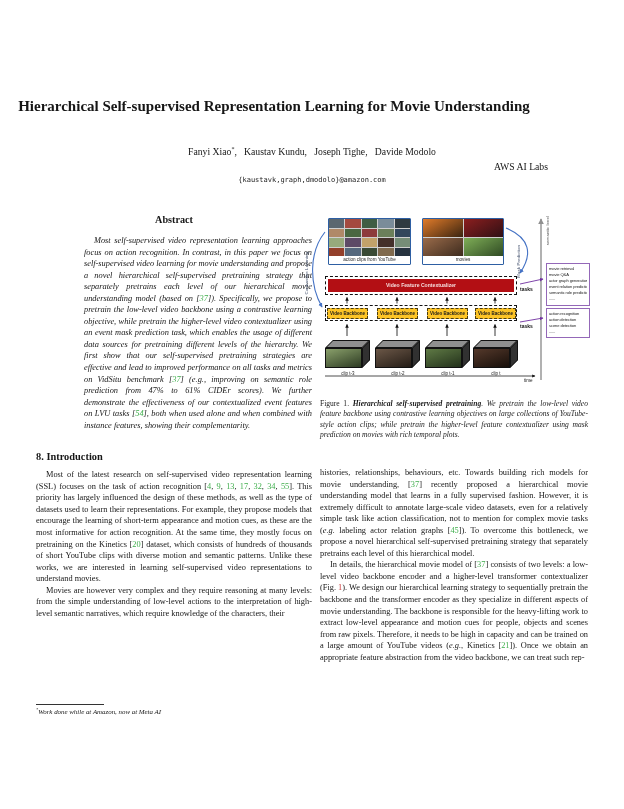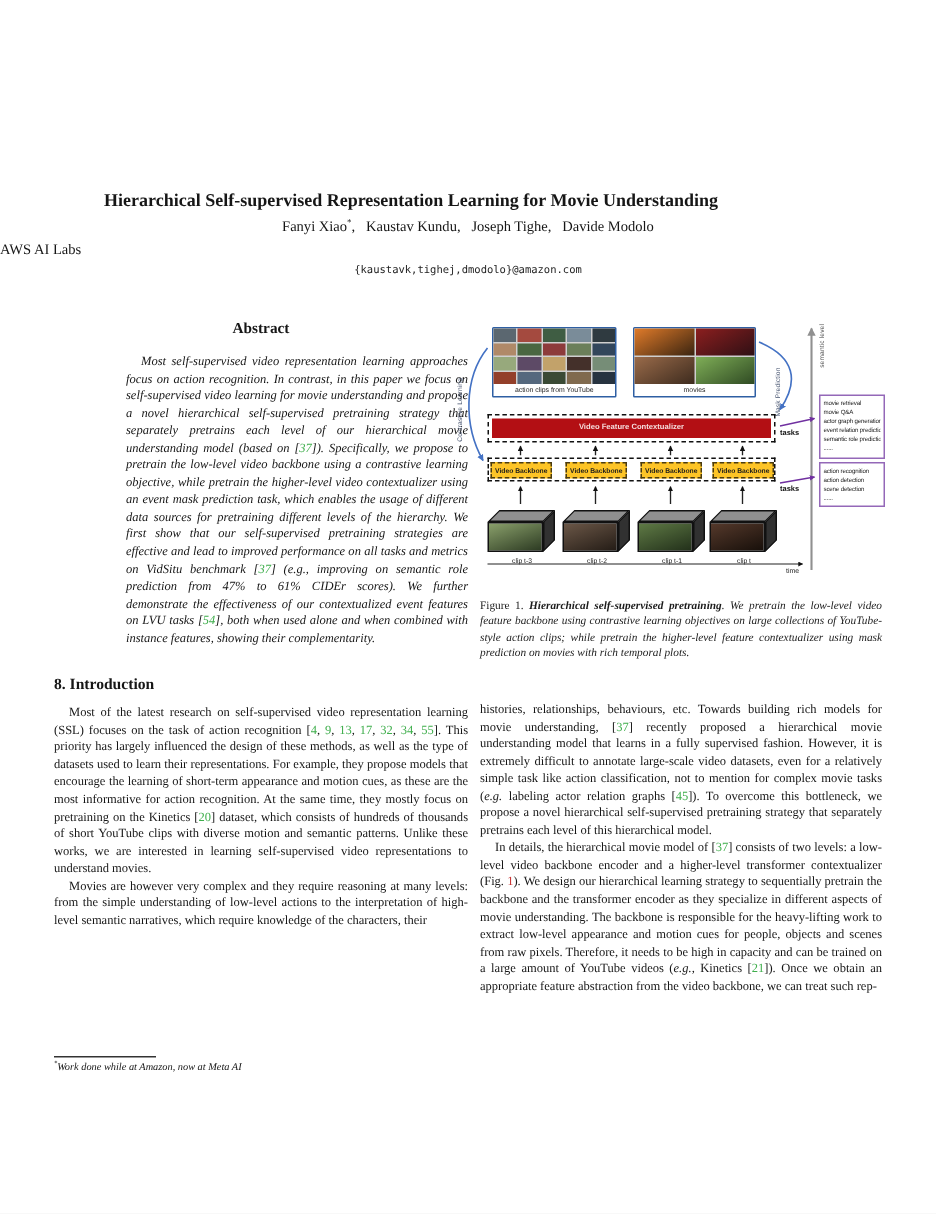--- a/index.html
+++ b/index.html
@@ -1,23 +1,23 @@
 <!DOCTYPE html>
 <html><head>
 <meta charset="utf-8">
 <style>
   html,body{margin:0;padding:0;background:#ffffff;}
   .page{position:relative;width:624px;height:809px;background:#fff;outline:1px solid #e3e3e3;
         font-family:"Liberation Serif",serif;color:#161616;overflow:hidden;}
 
   
   .title{position:absolute;left:0;top:98px;width:548px;text-align:center;
-         font-size:12px;font-weight:bold;white-space:nowrap;margin-top:28px;}
+         font-size:15px;font-weight:bold;white-space:nowrap;}
   .authors{position:absolute;left:0;top:146px;width:624px;text-align:center;font-size:9.7px;}
-  .affil{position:absolute;left:0;top:161px;width:548px;text-align:left;font-size:9.7px;}
+  .affil{position:absolute;left:0;top:161px;width:548px;text-align:right;font-size:9.7px;}
   .email{position:absolute;left:0;top:176px;width:624px;text-align:center;
          font-family:"DejaVu Sans Mono",monospace;font-size:7px;color:#222;}
 
   
   .col-left{position:absolute;left:36px;top:214px;width:276px;}
   .abstract-h{font-size:10.2px;font-weight:bold;text-align:center;margin:0 0 10px 0;}
   .bodytext{font-size:8.35px;line-height:11.55px;text-align:justify;margin:0;}
   .abstract-body{font-style:italic;margin-left:48px;}
   .indent{text-indent:10px;}
   .section-h{font-size:10.4px;font-weight:bold;margin:20px 0 7px 0;}
@@ -85,21 +85,21 @@
   .col-right{position:absolute;left:320px;top:467px;width:268px;}
 </style>
 </head>
 <body>
 
 <div class="page">
 
   <div class="title">Hierarchical Self-supervised Representation Learning for Movie Understanding</div>
   <div class="authors"><span>Fanyi Xiao</span><span class="seg-sup">*</span><span>,  Kaustav Kundu,  Joseph Tighe,  Davide Modolo</span></div>
   <div class="affil">AWS AI Labs</div>
-  <div class="email">{kaustavk,tighej,dmodolo}@amazon.com</div>
+  <div class="email">{kaustavk,graph,dmodolo}@amazon.com</div>
 
   <div class="col-left">
     <div class="abstract-h">Abstract</div>
     <p class="bodytext abstract-body indent"><span>Most self-supervised video representation learning approaches focus on action recognition. In contrast, in this paper we focus on self-supervised video learning for movie understanding and propose a novel hierarchical self-supervised pretraining strategy that separately pretrains each level of our hierarchical movie understanding model (based on [</span><span class="seg-c">37</span><span>]). Specifically, we propose to pretrain the low-level video backbone using a contrastive learning objective, while pretrain the higher-level video contextualizer using an event mask prediction task, which enables the usage of different data sources for pretraining different levels of the hierarchy. We first show that our self-supervised pretraining strategies are effective and lead to improved performance on all tasks and metrics on VidSitu benchmark [</span><span class="seg-c">37</span><span>] (e.g., improving on semantic role prediction from 47% to 61% CIDEr scores). We further demonstrate the effectiveness of our contextualized event features on LVU tasks [</span><span class="seg-c">54</span><span>], both when used alone and when combined with instance features, showing their complementarity.</span></p>
     <div class="section-h">8. Introduction</div>
     <p class="bodytext indent"><span>Most of the latest research on self-supervised video representation learning (SSL) focuses on the task of action recognition [</span><span class="seg-c">4</span><span>, </span><span class="seg-c">9</span><span>, </span><span class="seg-c">13</span><span>, </span><span class="seg-c">17</span><span>, </span><span class="seg-c">32</span><span>, </span><span class="seg-c">34</span><span>, </span><span class="seg-c">55</span><span>]. This priority has largely influenced the design of these methods, as well as the type of datasets used to learn their representations. For example, they propose models that encourage the learning of short-term appearance and motion cues, as these are the most informative for action recognition. At the same time, they mostly focus on pretraining on the Kinetics [</span><span class="seg-c">20</span><span>] dataset, which consists of hundreds of thousands of short YouTube clips with diverse motion and semantic patterns. Unlike these works, we are interested in learning self-supervised video representations to understand movies.</span></p>
     <p class="bodytext indent"><span>Movies are however very complex and they require reasoning at many levels: from the simple understanding of low-level actions to the interpretation of high-level semantic narratives, which require knowledge of the characters, their</span></p>
   </div>
 
   <div class="footnote">

